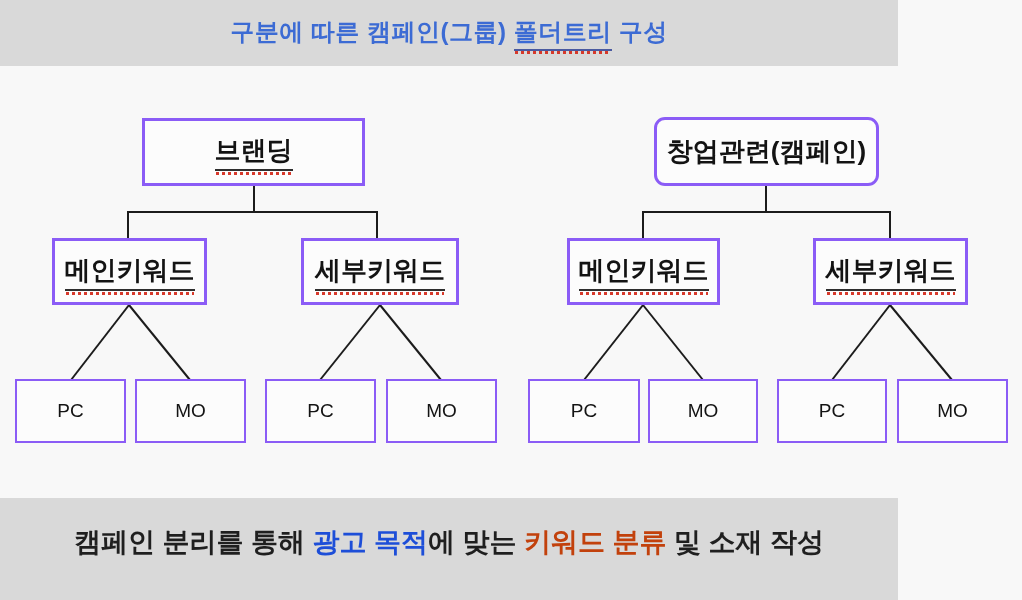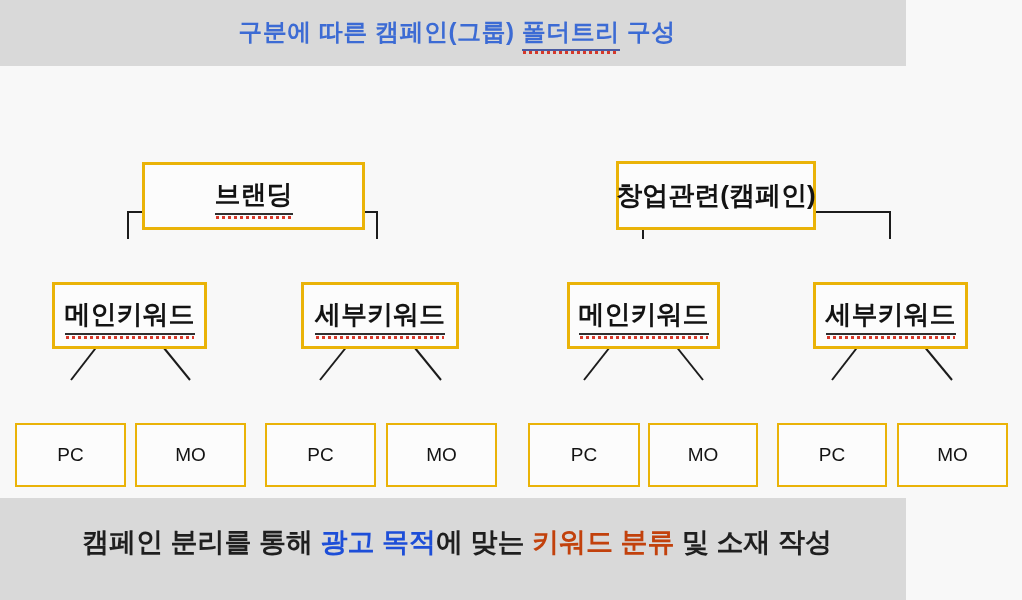--- a/index.html
+++ b/index.html
@@ -2,41 +2,40 @@
 <html><head>
 <meta charset="utf-8">
 <style>
   html,body{margin:0;padding:0;}
   body{
     width:1022px;height:600px;position:relative;overflow:hidden;
     background:#f8f8f8;
     font-family:"Liberation Sans","DejaVu Sans",sans-serif;
     color:#151515;
   }
-  .strip{position:absolute;left:0;width:898px;background:#d9d9d9;padding-left:8px;}
+  .strip{position:absolute;left:0;width:898px;background:#d9d9d9;}
   #top-strip{top:0;height:66px;display:flex;align-items:center;justify-content:center;}
   #bottom-strip{top:498px;height:102px;display:flex;align-items:center;justify-content:center;}
   .title-text{
     font-size:24px;font-weight:700;color:#3c6bd4;letter-spacing:0.5px;
     white-space:pre-wrap;
   }
   .footer-text{
     font-size:27px;font-weight:700;color:#1f1f1f;white-space:pre-wrap;
     margin-top:-14px;
   }
   .footer-text .blue{color:#1d4ed8;}
   .footer-text .green{color:#c2410c;}
   svg.connectors{position:absolute;left:0;top:0;z-index:0;}
   .node{
     position:absolute;z-index:1;background:#fcfcfc;
-    border:3px solid #eab308;box-sizing:border-box;
+    border:3px solid #8b5cf6;box-sizing:border-box;
     display:flex;align-items:center;justify-content:center;
     font-size:26px;font-weight:600;color:#131313;
     white-space:nowrap;
-    margin-top:44px;
   }
   .leaf{border-width:2px;font-size:19px;font-weight:500;}
   
   .sq{
     position:relative;border-bottom:2px solid #2e2e2e;padding-bottom:1px;display:inline-block;
   }
   .sq:empty{border-bottom:none;}
   .sq::after{
     content:"";position:absolute;left:1px;right:1px;bottom:-6px;height:3px;
     background-image:repeating-linear-gradient(90deg,#d6392b 0 3px,rgba(0,0,0,0) 3px 6px);
@@ -93,21 +92,21 @@
 <div class="node leaf" style="left:135px;top:379px;width:111px;height:64px;">
     <span>MO</span>
   </div>
 <div class="node leaf" style="left:265px;top:379px;width:111px;height:64px;">
     <span>PC</span>
   </div>
 <div class="node leaf" style="left:386px;top:379px;width:111px;height:64px;">
     <span>MO</span>
   </div>
 
-<div class="node" style="left:616px;top:117px;width:200px;height:69px;">
+<div class="node" style="left:654px;top:117px;width:225px;height:69px;border-radius:11px;">
     <span class="sq"></span>
     <span>창업관련(캠페인)</span>
   </div>
 
 <div class="node" style="left:567px;top:238px;width:153px;height:67px;">
     <span class="sq">메인키워드</span>
   </div>
 
 <div class="node" style="left:813px;top:238px;width:155px;height:67px;">
     <span class="sq">세부키워드</span>

